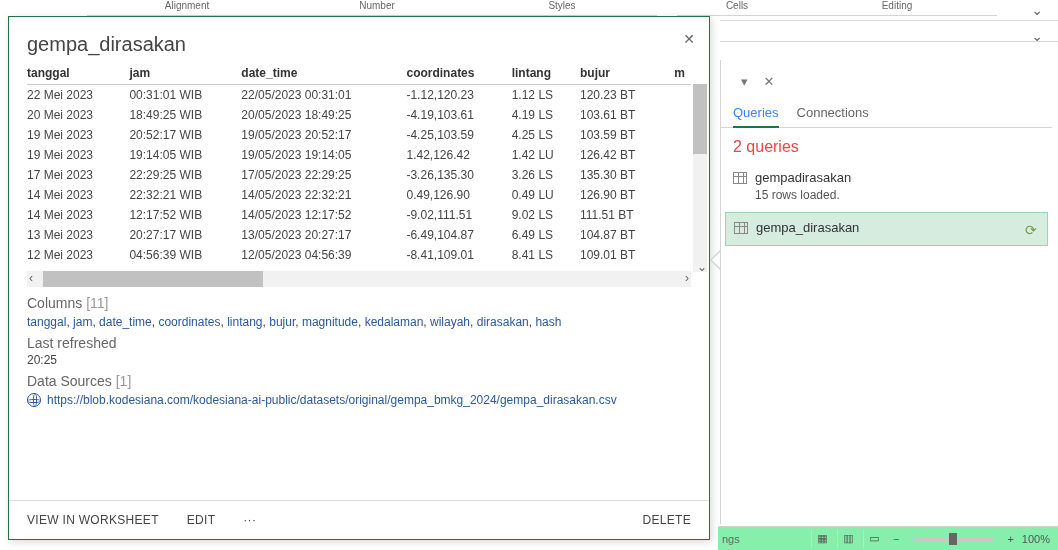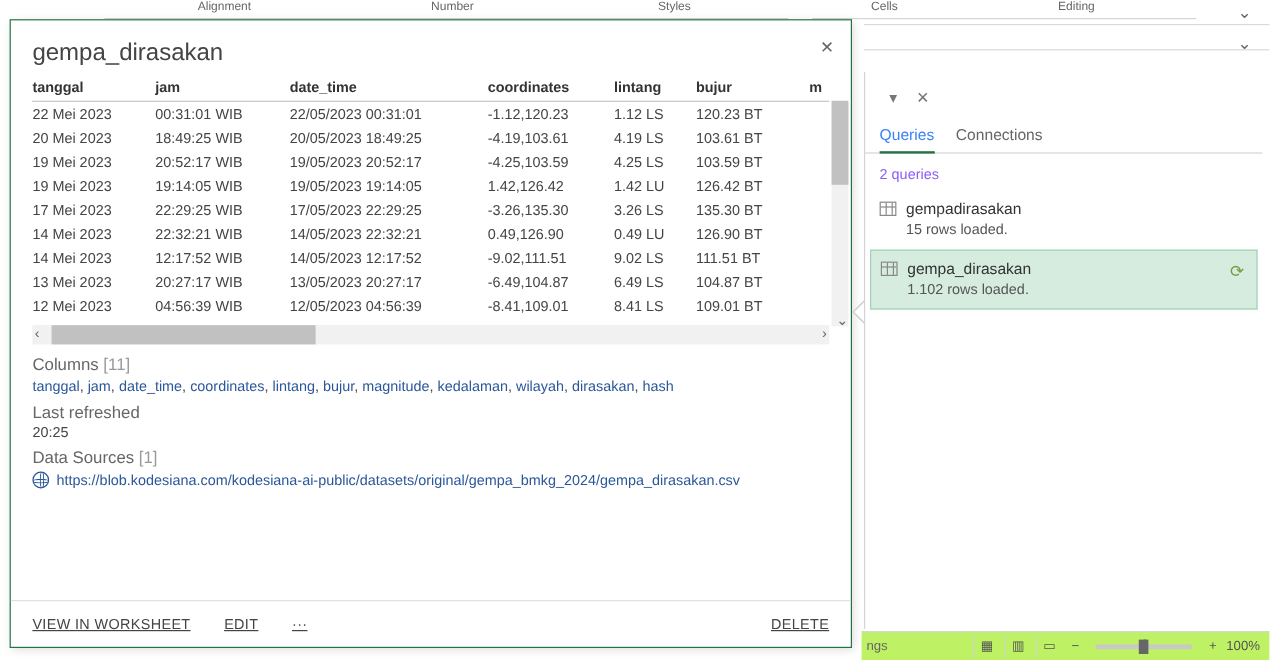--- a/index.html
+++ b/index.html
@@ -49,43 +49,43 @@
   .section-title .count { color: #999; }
   .columns-list { font-size: 12px; color: #2b579a; padding-top: 4px; }
   .columns-list span.sep { color: #444; }
   .meta-value { font-size: 12px; color: #444; padding-top: 2px; }
   .link-row { display: flex; align-items: center; gap: 6px; padding-top: 4px; }
   .globe-icon { width: 14px; height: 14px; border: 1.2px solid #2b579a; border-radius: 50%; position: relative; flex-shrink: 0; }
   .globe-icon::before { content:""; position:absolute; left:5px; top:-1px; width:2px; height:14px; border-left:1px solid #2b579a; border-right:1px solid #2b579a; border-radius: 50%; }
   .globe-icon::after { content:""; position:absolute; left:-1px; top:5px; height:2px; width:14px; border-top:1px solid #2b579a; border-bottom:1px solid #2b579a; border-radius: 50%; }
   .ds-link { color: #2b579a; font-size: 12px; }
 
-  .popup-footer { margin-top: auto; border-top: 1px solid #e0e0e0; padding: 12px 18px; display: flex; align-items: center; gap: 28px; font-size: 12px; color: #444; text-decoration: underline; }
+  .popup-footer { margin-top: auto; border-top: 1px solid #e0e0e0; padding: 12px 18px; display: flex; align-items: center; gap: 28px; font-size: 12px; color: #444; }
   .popup-footer .spacer { flex: 1; }
   .footer-btn { cursor: pointer; letter-spacing: 0.3px; }
 
   
   .qc-pane { position: absolute; left: 720px; top: 60px; right: 6px; bottom: 26px; background: #fff; border-left: 1px solid #d4d4d4; }
   .qc-header { display: flex; align-items: center; padding: 14px 12px 10px 12px; }
   .qc-title { font-size: 18px; color: #217346; font-weight: 400; flex: 1; }
   .qc-tool { color: #777; font-size: 13px; padding: 0 8px; cursor: pointer; }
   .qc-tabs { display: flex; gap: 18px; padding: 0 12px; border-bottom: 1px solid #d4d4d4; }
   .qc-tab { font-size: 13px; color: #666; padding: 6px 0; cursor: pointer; }
   .qc-tab.active { color: #3b82f6; border-bottom: 2px solid #217346; margin-bottom: -1px; }
-  .qc-count { font-size: 12px; color: #8b5cf6; padding: 10px 12px 6px 12px; }
+  .qc-count { font-size: 16px; color: #ef4444; padding: 10px 12px 6px 12px; }
   .query-item { padding: 8px 12px 10px 12px; display: flex; align-items: flex-start; gap: 8px; cursor: pointer; }
   .query-item.selected { background: #d5ecdf; border: 1px solid #9fd3b6; margin: 0 4px; padding: 7px 8px 9px 8px; }
   .table-icon { width: 14px; height: 12px; border: 1px solid #888; position: relative; margin-top: 2px; flex-shrink:0; background: linear-gradient(#888,#888) 0 3px/100% 1px no-repeat, linear-gradient(#888,#888) 4px 0/1px 100% no-repeat, linear-gradient(#888,#888) 9px 0/1px 100% no-repeat; }
   .query-text { flex: 1; }
   .query-name { font-size: 13px; color: #333; }
   .query-status { font-size: 12px; color: #555; padding-top: 3px; }
   .refresh-icon { width: 14px; height: 14px; margin-top: 2px; color: #7a9a3e; font-size: 14px; }
 
   
-  .status-bar { position: absolute; left: 718px; right: 0; bottom: 0; height: 24px; border-top: 1px solid #d4d4d4; display: flex; align-items: center; justify-content: flex-end; gap: 4px; padding: 0 8px; font-size: 11px; color: #555; background:#bef264; }
+  .status-bar { position: absolute; left: 718px; right: 0; bottom: 0; height: 24px; border-top: 1px solid #d4d4d4; display: flex; align-items: center; justify-content: flex-end; gap: 4px; padding: 0 8px; font-size: 11px; color: #555; background:#86efac; }
   .status-left { position:absolute; left:4px; color:#666; }
   .view-btn { width: 22px; height: 18px; display: inline-flex; align-items:center; justify-content:center; border-left:1px solid #d4d4d4; color:#555; }
   .zoom-slider { width: 80px; height: 4px; background: #c8c8c8; position: relative; margin: 0 6px; }
   .zoom-slider::before { content:""; position:absolute; left: 50%; top:-4px; width:2px; height: 12px; background:#666; }
   .zoom-thumb { position:absolute; left:50%; top:-4px; width:8px; height:12px; background:#666; transform: translateX(-50%); }
   .triangle-notch { position:absolute; left: 710px; top: 250px; width: 0; height: 0; border-top: 10px solid transparent; border-bottom: 10px solid transparent; border-right: 10px solid #d4d4d4; }
   .triangle-notch::after { content:""; position:absolute; left:2px; top:-8px; border-top: 8px solid transparent; border-bottom: 8px solid transparent; border-right: 8px solid #fff; }
 </style>
 </head>
 <body>
@@ -266,21 +266,20 @@
     <div class="query-text">
       <div class="query-name">gempadirasakan</div>
       <div class="query-status">15 rows loaded.</div>
     </div>
   </div>
 
   <div class="query-item selected">
     <span class="table-icon"></span>
     <div class="query-text">
       <div class="query-name">gempa_dirasakan</div>
-      <div class="query-status">1.102 rows loaded.</div>
     </div>
     <span class="refresh-icon">⟳</span>
   </div>
 </div>
 
 <div class="status-bar">
   <span class="status-left">ngs</span>
   <span class="view-btn">▦</span>
   <span class="view-btn">▥</span>
   <span class="view-btn">▭</span>

